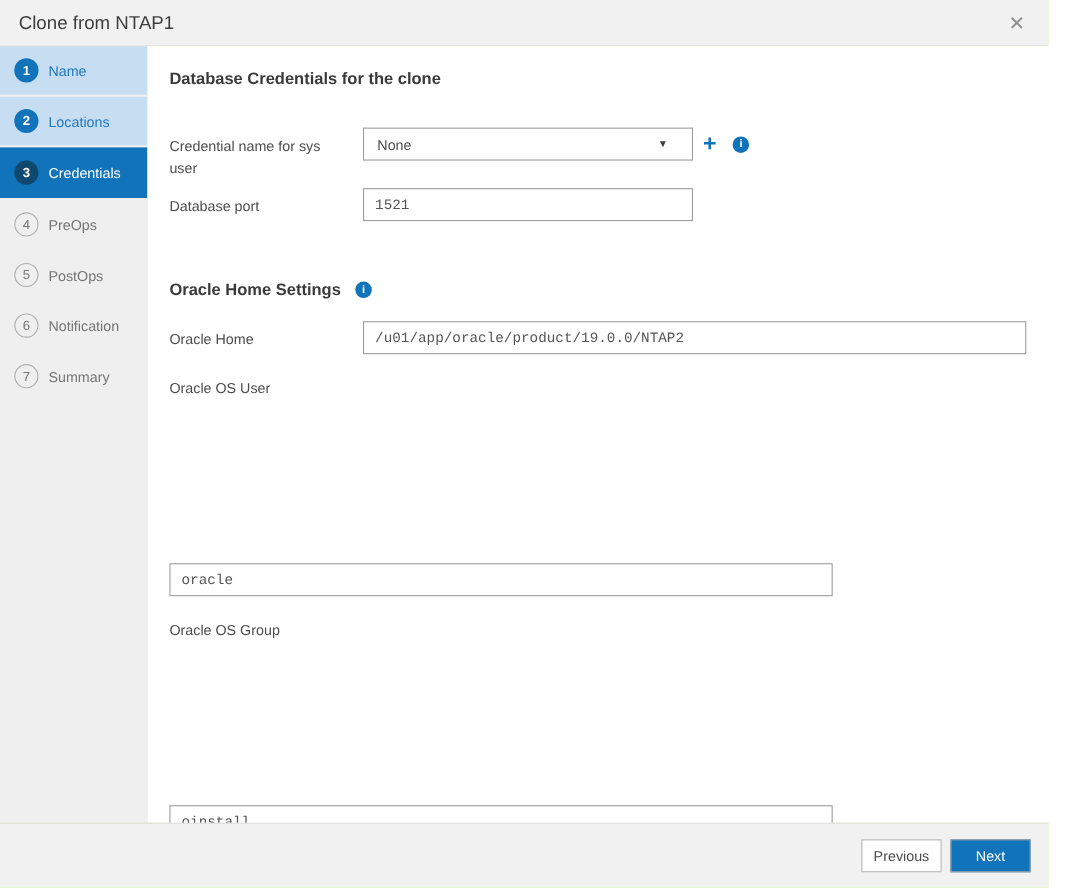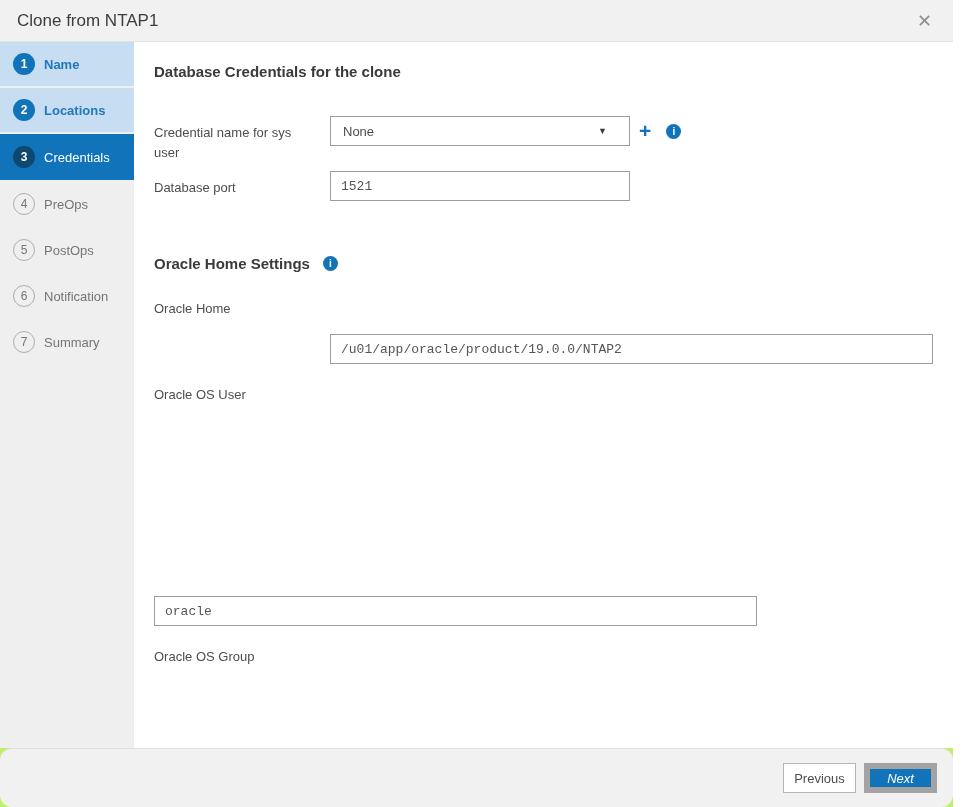--- a/index.html
+++ b/index.html
@@ -50,21 +50,21 @@
   }
   .step .circle {
     width: 22px; height: 22px; flex: 0 0 22px;
     border-radius: 50%;
     display: flex; align-items: center; justify-content: center;
     font-size: 12px; font-weight: 700;
   }
   .step .label { font-size: 13px; }
   .step-done { background: #c7ddf1; }
   .step-done .circle { background: #1173ba; color: #ffffff; }
-  .step-done .label { color: #2178bd; font-weight: bold; }
+  .step-done .label { color: #2178bd; }
   .step-active { background: #1173ba; height: 46px; flex-basis: 46px; }
   .step-active .circle { background: #0e486e; color: #ffffff; }
   .step-active .label { color: #ffffff; font-weight: 400; }
   .step-pending .circle { background: transparent; border: 1px solid #aeaeae; color: #757575; font-weight: 400; }
   .step-pending .label { color: #757575; }
 
   
   .content {
     flex: 1 1 auto;
     background: #ffffff;
@@ -100,21 +100,21 @@
   .text-input {
     height: 30px;
     border: 1px solid #9d9d9d;
     padding: 0 10px;
     font-size: 13px; color: #555555;
     font-family: Liberation Mono, monospace;
     background: #ffffff;
     outline: none;
   }
   .w-short { width: 300px; }
-  .w-long  { width: 603px; margin-top: 42px; }
+  .w-long  { width: 603px; }
   .add-icon {
     color: #1173ba; font-size: 21px; font-weight: 700;
     line-height: 30px; margin-left: 9px;
     cursor: pointer;
   }
   .info-icon {
     width: 15px; height: 15px;
     border-radius: 50%;
     background: #1173ba; color: #ffffff;
     font-size: 10px; font-weight: 700; font-style: normal;
@@ -122,41 +122,40 @@
     flex: 0 0 15px;
   }
   .info-after-select { margin-left: 15px; margin-top: 8px; }
 
   
   .footer {
     height: 59px; flex: 0 0 59px;
     background: #f1f1f1;
     border-top: 1px solid #e0e0e0;
     display: flex; align-items: center; justify-content: flex-end;
-    gap: 8px; padding-right: 16px; border-radius: 12px;
+    gap: 8px; padding-right: 16px;
   }
   .btn {
     height: 30px;
     font-size: 13px;
     font-family: "Liberation Sans", "DejaVu Sans", sans-serif;
     cursor: pointer;
     display: inline-flex; align-items: center; justify-content: center;
   }
   .btn-prev {
     width: 73px;
     background: #ffffff;
     border: 1px solid #b5b5b5;
     color: #4d4d4d;
   }
   .btn-next {
     width: 73px;
     background: #1173ba;
-    border: 6px solid #a3a3a3;
+    border: 1px solid #a3a3a3;
     color: #ffffff;
-    font-style: italic;
   }
 </style>
 </head>
 <body>
 
 <div class="dialog">
 
   <div class="titlebar">
     <span class="title">Clone from NTAP1</span>
     <span class="close">✕</span>

